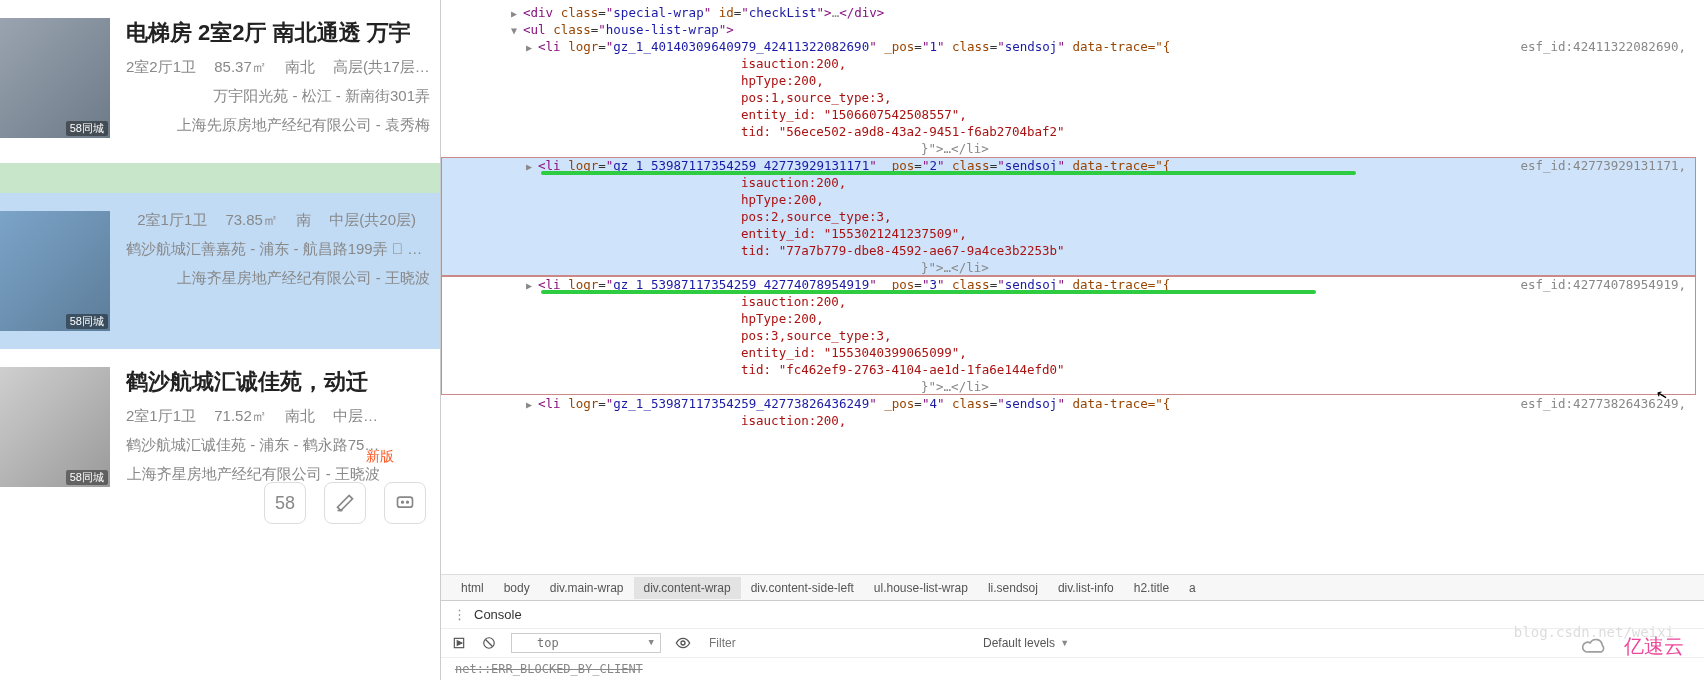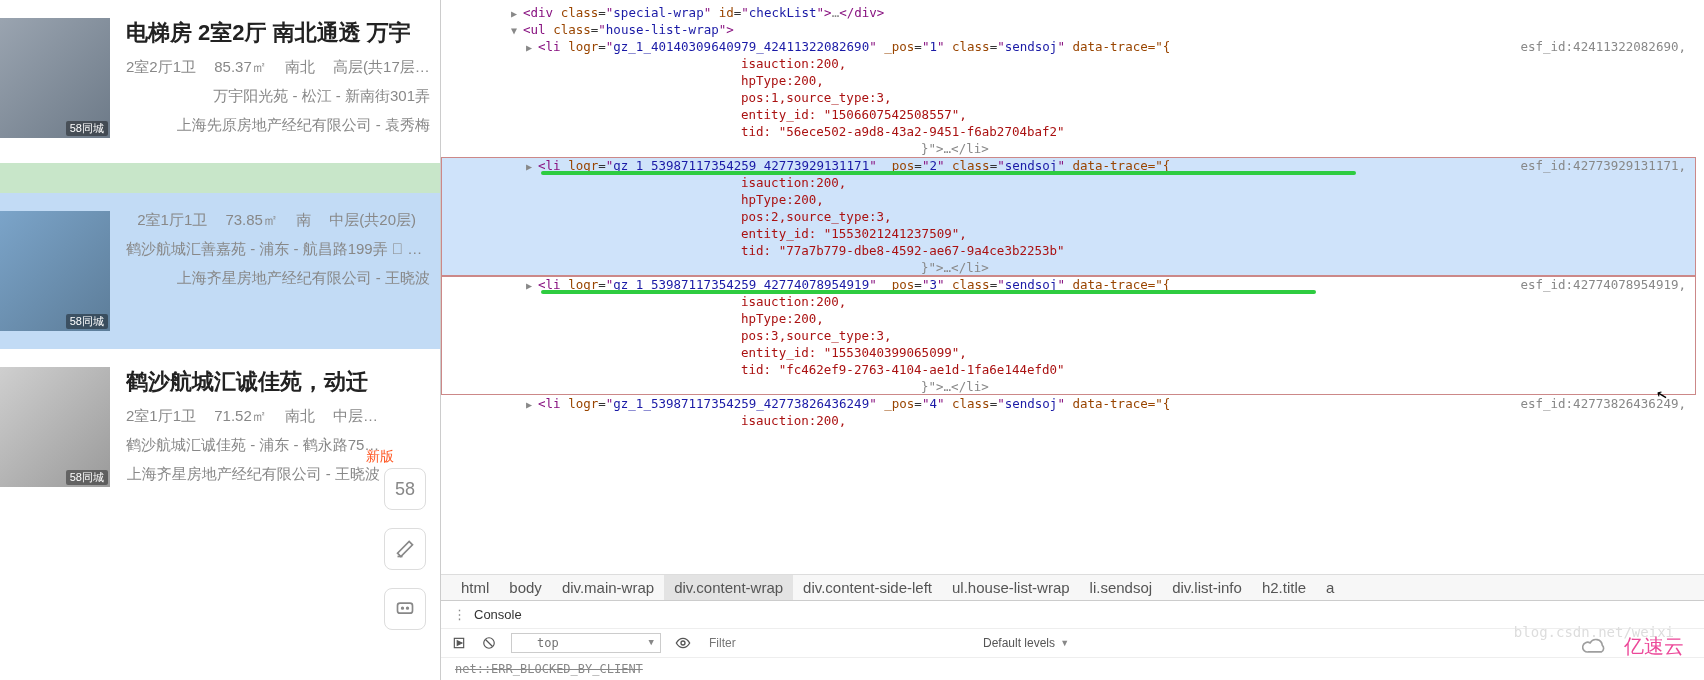--- a/index.html
+++ b/index.html
@@ -55,22 +55,22 @@
   .dim-tip .tag-s {
     background: #ff9800; color: #fff; padding: 0 3px; border-radius: 2px;
     font-size: 11px; margin-right: 6px;
   }
   .green-stripe { height: 30px; background: #c8e6c9; width: 100%; }
   .new-badge {
     position: absolute; right: 46px; top: 448px;
     color: #ff5722; font-size: 14px;
   }
   .side-btns {
-    position: absolute; right: 14px; top: 468px;
-    display: flex; flex-direction: column; gap: 18px;
+    position: absolute; right: 14px; top: 482px;
+    display: flex; flex-direction: row; gap: 18px;
   }
   .sbtn {
     width: 42px; height: 42px; border: 1px solid #ddd; border-radius: 8px;
     background: #fff; display: flex; align-items: center; justify-content: center;
     color: #888; font-size: 18px;
   }
 
   
   .devtools {
     flex: 1; height: 100%; display: flex; flex-direction: column;
@@ -95,21 +95,21 @@
   .underline-green { position: relative; }
   .underline-green::after {
     content:""; position:absolute; left:100px; right:340px; bottom:-1px;
     height:4px; background:#2ecc40; border-radius:2px;
   }
   .underline-green.short::after { right:380px; }
 
   
   .crumbs {
     height: 26px; border-top: 1px solid #ddd; display: flex; align-items: center;
-    font-family: "Segoe UI", Arial, sans-serif; font-size: 15px;
+    font-family: "Segoe UI", Arial, sans-serif; font-size: 12px;
     padding-left: 10px; background: #f7f7f7;
   }
   .crumb { padding: 4px 10px; color: #555; cursor: default; }
   .crumb.active { background: #e3e3e3; }
 
   
   .drawer {
     border-top: 1px solid #ccc; background: #fff;
   }
   .drawer-tab { padding: 6px 12px; border-bottom: 1px solid #eee; font-family: "Segoe UI",Arial,sans-serif; font-size: 13px; display:flex; align-items:center; gap:8px;}

